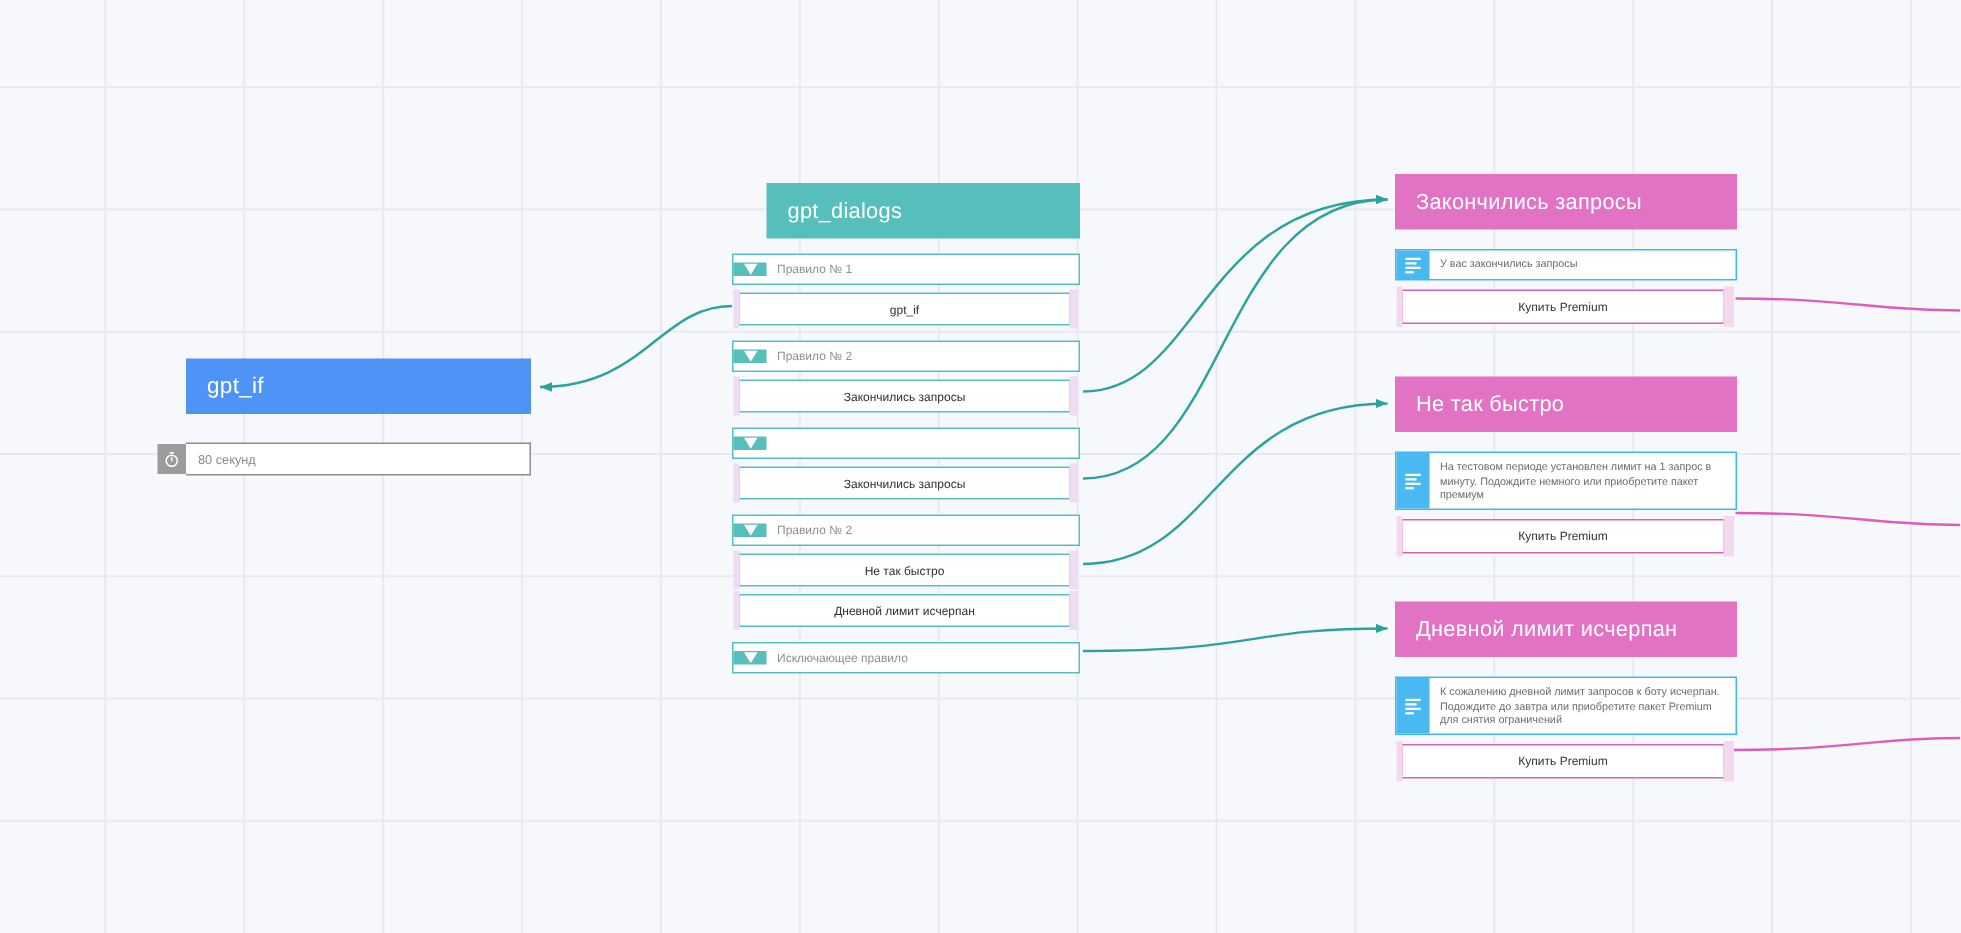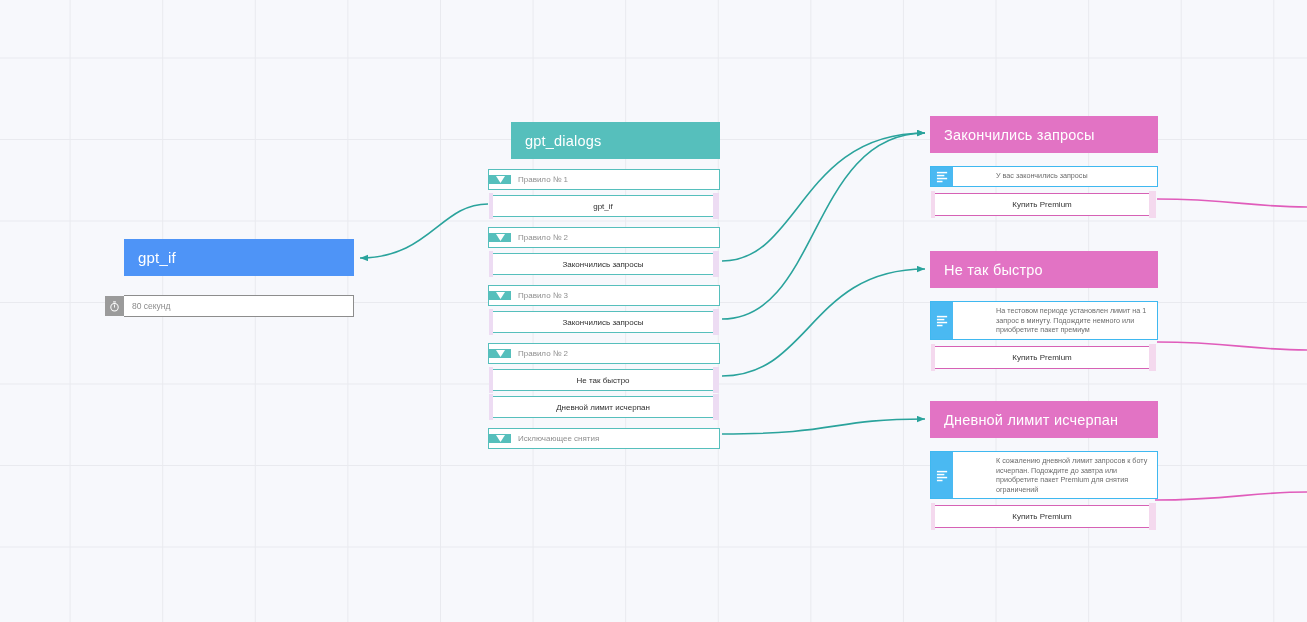--- a/index.html
+++ b/index.html
@@ -143,21 +143,20 @@
   #node-pink-1 { left: 930px; top: 116px; }
   #node-pink-2 { left: 930px; top: 251px; }
   #node-pink-3 { left: 930px; top: 401px; }
   .msg-row {
     box-sizing: border-box;
     display: flex;
     align-items: stretch;
     margin-top: 13px;
     background: #ffffff;
     border: 1.6px solid #3fb8f0;
-    gap: 36px;
   }
   .msg-icon {
     flex: 0 0 22px;
     background: #4ab9f2;
     display: flex;
     align-items: center;
     justify-content: center;
     padding: 3px 0;
   }
   .msg-text {
@@ -269,21 +268,20 @@
       <div class="rule-label">Правило № 2</div>
     </div>
     <div class="rule-content">Закончились запросы</div>
 
     <div class="rule-row">
       <div class="rule-icon">
         <svg width="11" height="9" viewBox="0 0 12 10">
             <path d="M1,1 L11,1 L6,9 Z" fill="#fff"></path>
           </svg>
       </div>
-      <div class="rule-label">Правило № 3</div>
     </div>
     <div class="rule-content">Закончились запросы</div>
 
     <div class="rule-row">
       <div class="rule-icon">
         <svg width="11" height="9" viewBox="0 0 12 10">
             <path d="M1,1 L11,1 L6,9 Z" fill="#fff"></path>
           </svg>
       </div>
       <div class="rule-label">Правило № 2</div>
@@ -291,21 +289,21 @@
     <div class="rule-content">Не так быстро</div>
 
     <div class="rule-content">Дневной лимит исчерпан</div>
 
     <div class="rule-row">
       <div class="rule-icon">
         <svg width="11" height="9" viewBox="0 0 12 10">
             <path d="M1,1 L11,1 L6,9 Z" fill="#fff"></path>
           </svg>
       </div>
-      <div class="rule-label">Исключающее снятия</div>
+      <div class="rule-label">Исключающее правило</div>
     </div>
   </div>
 
   <div class="node node-pink" id="node-pink-1">
     <div class="node-header hdr-pink">
       <span>Закончились запросы</span>
     </div>
     <div class="msg-row">
       <div class="msg-icon">
         <svg width="13" height="13" viewBox="0 0 14 14">

